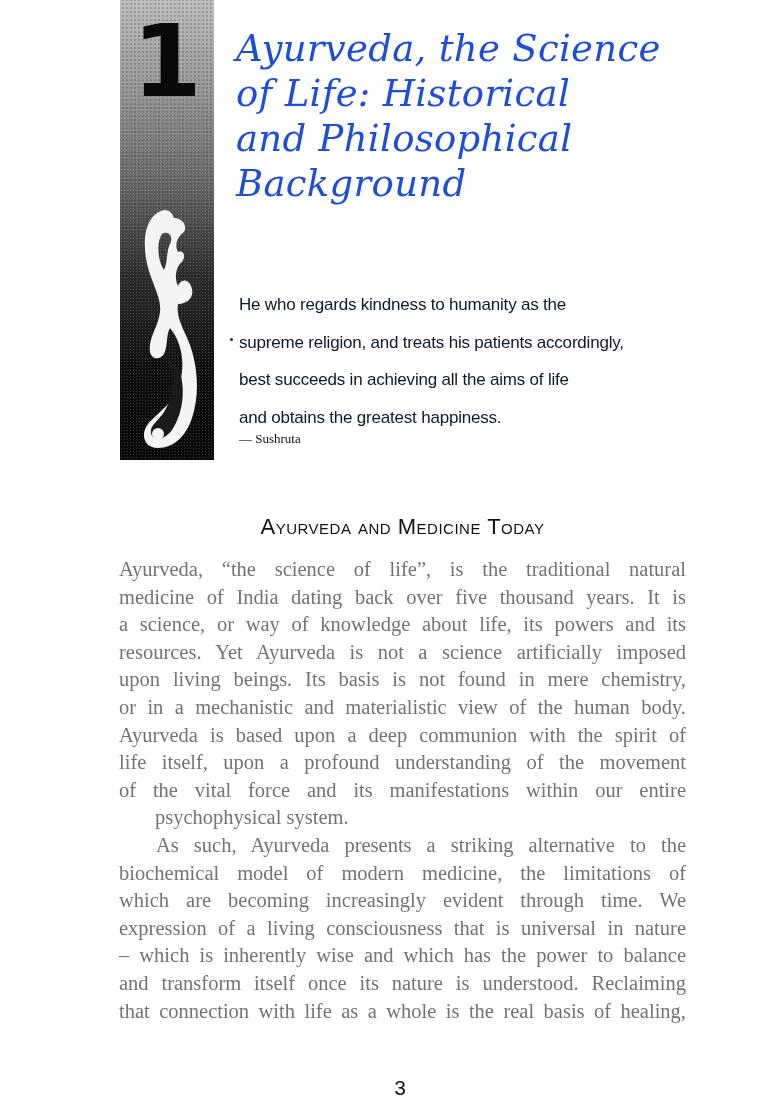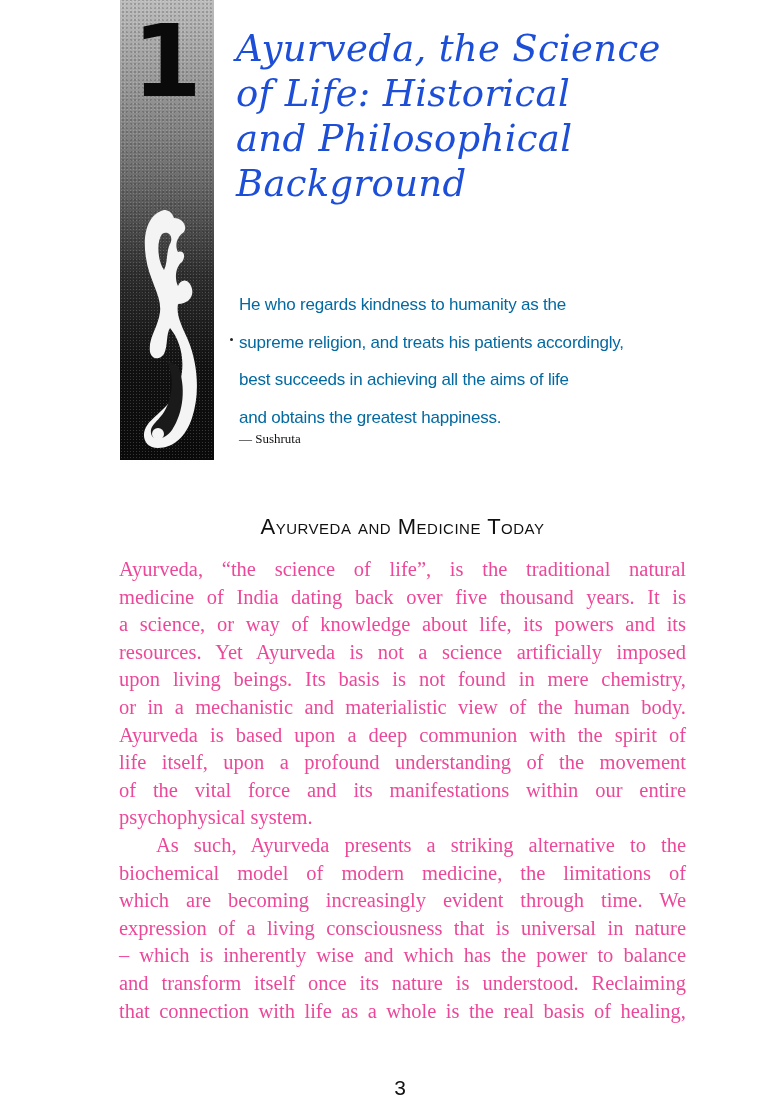--- a/index.html
+++ b/index.html
@@ -24,39 +24,39 @@
   }
   .ornament { position: absolute; left: 14px; top: 200px; width: 70px; height: 250px; }
   .title {
     position: absolute; left: 236px; top: 26px; width: 460px;
     font-family: "DejaVu Serif", serif; font-style: italic; font-size: 37px; line-height: 45px;
     color: #1d4ed8; letter-spacing: 0.3px;
   }
   .title div { white-space: nowrap; }
   .epigraph {
     position: absolute; left: 239px; top: 286px; width: 440px;
-    font-family: "Liberation Sans", sans-serif; font-size: 17px; line-height: 37.5px; color: #0369a1;
+    font-family: "Liberation Sans", sans-serif; font-size: 17px; line-height: 37.5px; color: #0f172a;
     letter-spacing: -0.2px;
   }
   .epigraph div { white-space: nowrap; }
   .bullet-dot { position: absolute; left: 230px; top: 338px; width: 3px; height: 3px; background: #222; border-radius: 50%; }
   .attribution {
     position: absolute; left: 239px; top: 431px;
     font-family: "Liberation Serif", serif; font-size: 13px; color: #111;
   }
   .section-heading {
     position: absolute; left: 0; width: 805px; top: 514px; text-align: center;
     font-family: "Liberation Sans", sans-serif; font-size: 22px; color: #111; font-variant: small-caps; letter-spacing: 0.5px;
   }
   .body-text {
     position: absolute; left: 119px; top: 556px; width: 567px;
-    font-family: "Liberation Serif", serif; font-size: 20.5px; line-height: 27.6px; color: #ec4899;
+    font-family: "Liberation Serif", serif; font-size: 20.5px; line-height: 27.6px; color: #737373;
   }
   .body-text .line { text-align: justify; text-align-last: justify; white-space: nowrap; height: 27.6px; }
-  .body-text .line.last { text-align-last: left; }
+  .body-text .line.last { text-align-last: left; margin-left: 36px; }
   .body-text .line.indent { padding-left: 37px; }
   .page-number {
     position: absolute; left: 0; width: 800px; top: 1076px; text-align: center;
     font-family: "Liberation Sans", sans-serif; font-size: 21px; color: #111;
   }
 </style>
 </head>
 <body>
 
 <div class="chapter-band">

